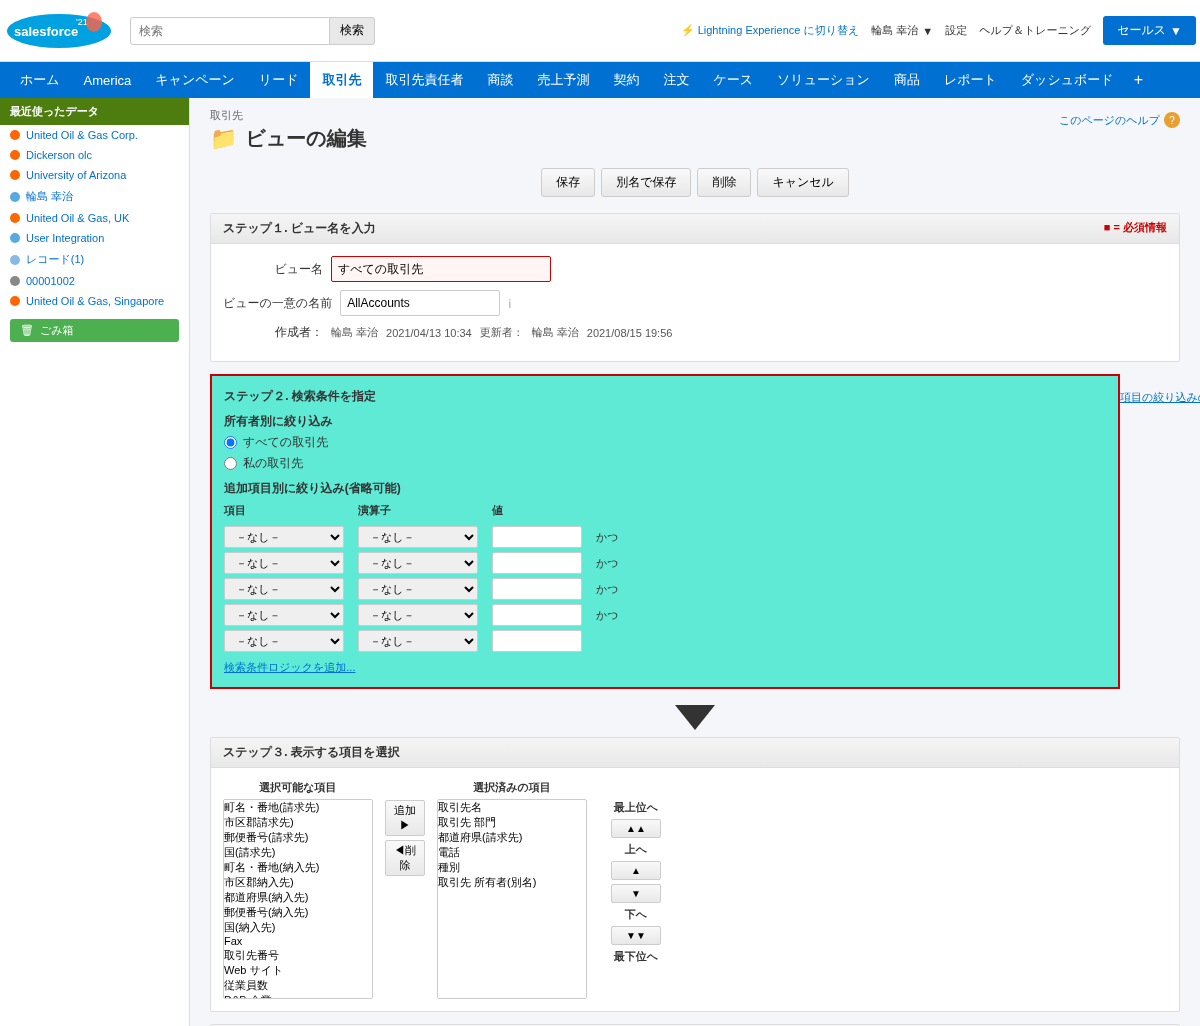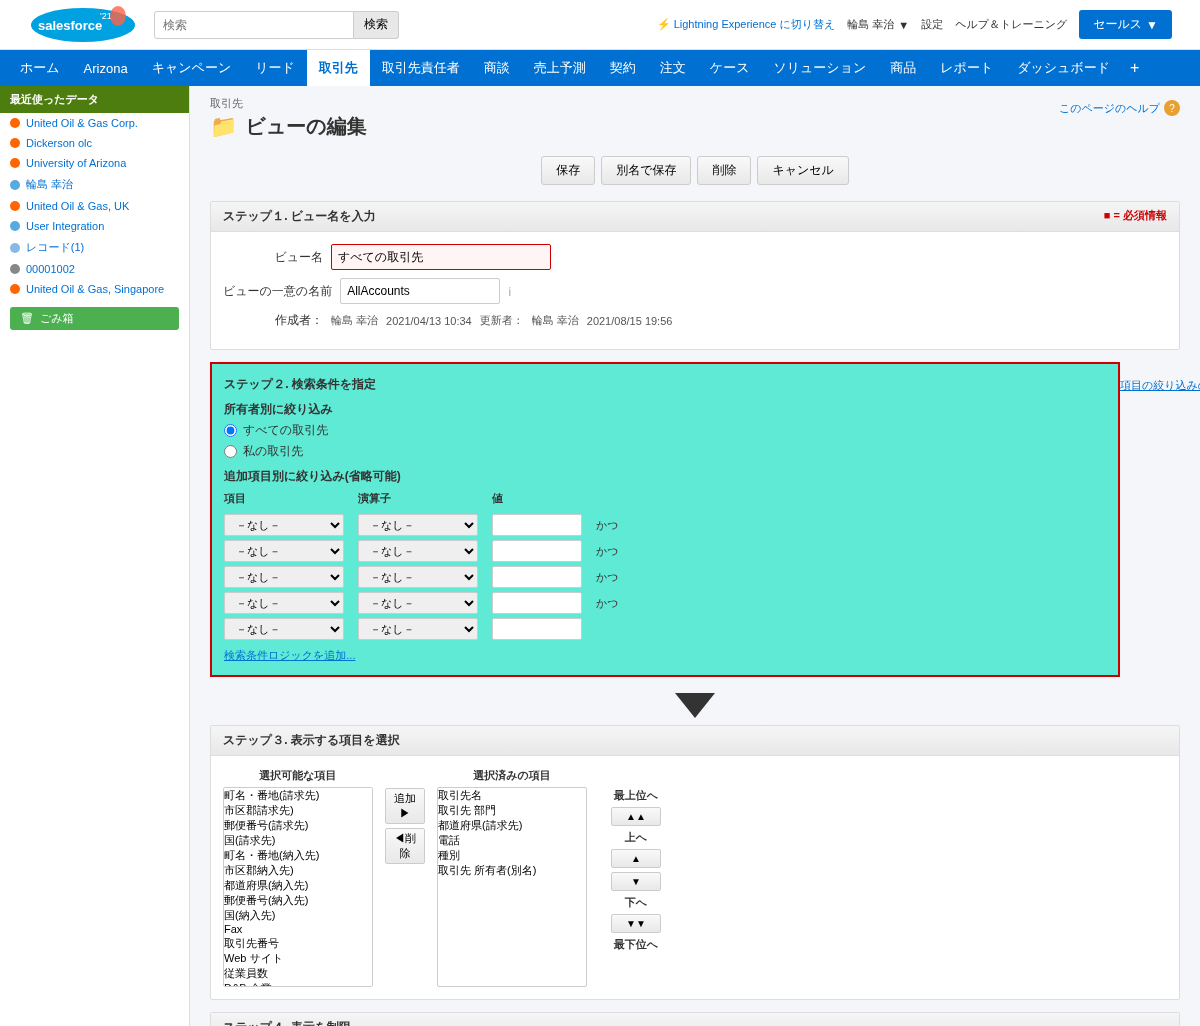--- a/index.html
+++ b/index.html
@@ -4,22 +4,22 @@
   <style>
     * { box-sizing: border-box; margin: 0; padding: 0; }
     body { font-family: Arial, sans-serif; font-size: 12px; background: #f4f6f9; color: #333; min-width: 1200px; }
 
     
     .sf-header {
       background: #fff;
       border-bottom: 1px solid #ddd;
       display: flex;
       align-items: center;
-      padding: 0 28px;
-      height: 50px;
+      padding: 0 4px;
+      height: 62px;
       position: relative;
     }
     .sf-logo { display: flex; align-items: center; margin-right: 16px; }
     .sf-search-bar { display: flex; align-items: center; flex: 0 0 auto; }
     .sf-search-input {
       border: 1px solid #ccc;
       border-radius: 3px 0 0 3px;
       padding: 4px 8px;
       height: 28px;
       width: 200px;
@@ -284,21 +284,21 @@
     <a class="sf-header-link">ヘルプ＆トレーニング</a>
     <button class="sf-sales-btn">
       <span>セールス</span>
       <span>▼</span>
     </button>
   </div>
 </div>
 
 <div class="sf-nav">
   <a class="sf-nav-item">ホーム</a>
-  <a class="sf-nav-item">Arizona</a>
+  <a class="sf-nav-item">America</a>
   <a class="sf-nav-item">キャンペーン</a>
   <a class="sf-nav-item">リード</a>
   <a class="sf-nav-item active">取引先</a>
   <a class="sf-nav-item">取引先責任者</a>
   <a class="sf-nav-item">商談</a>
   <a class="sf-nav-item">売上予測</a>
   <a class="sf-nav-item">契約</a>
   <a class="sf-nav-item">注文</a>
   <a class="sf-nav-item">ケース</a>
   <a class="sf-nav-item">ソリューション</a>

